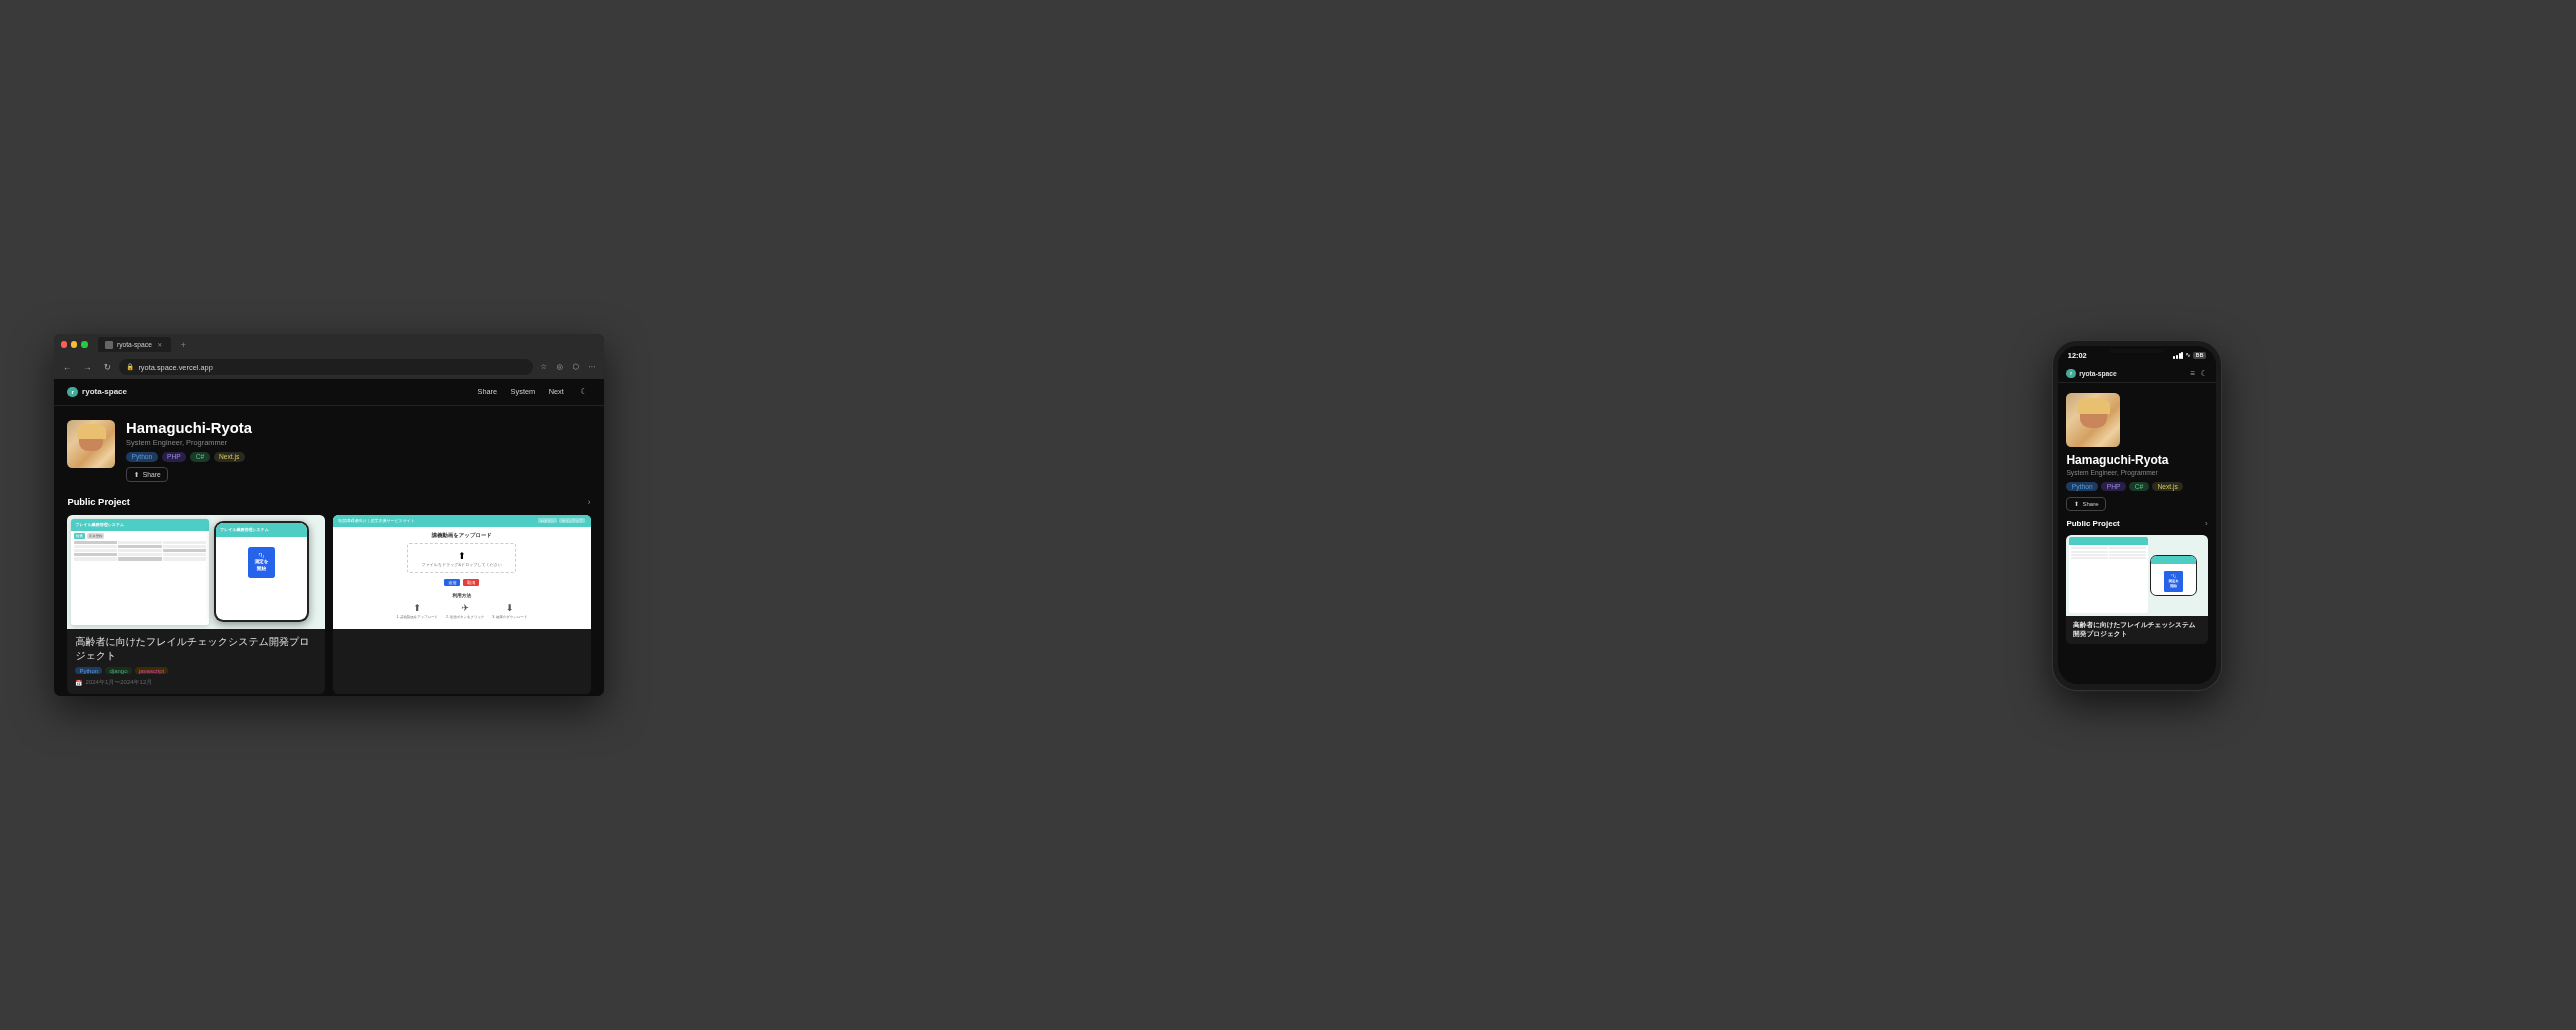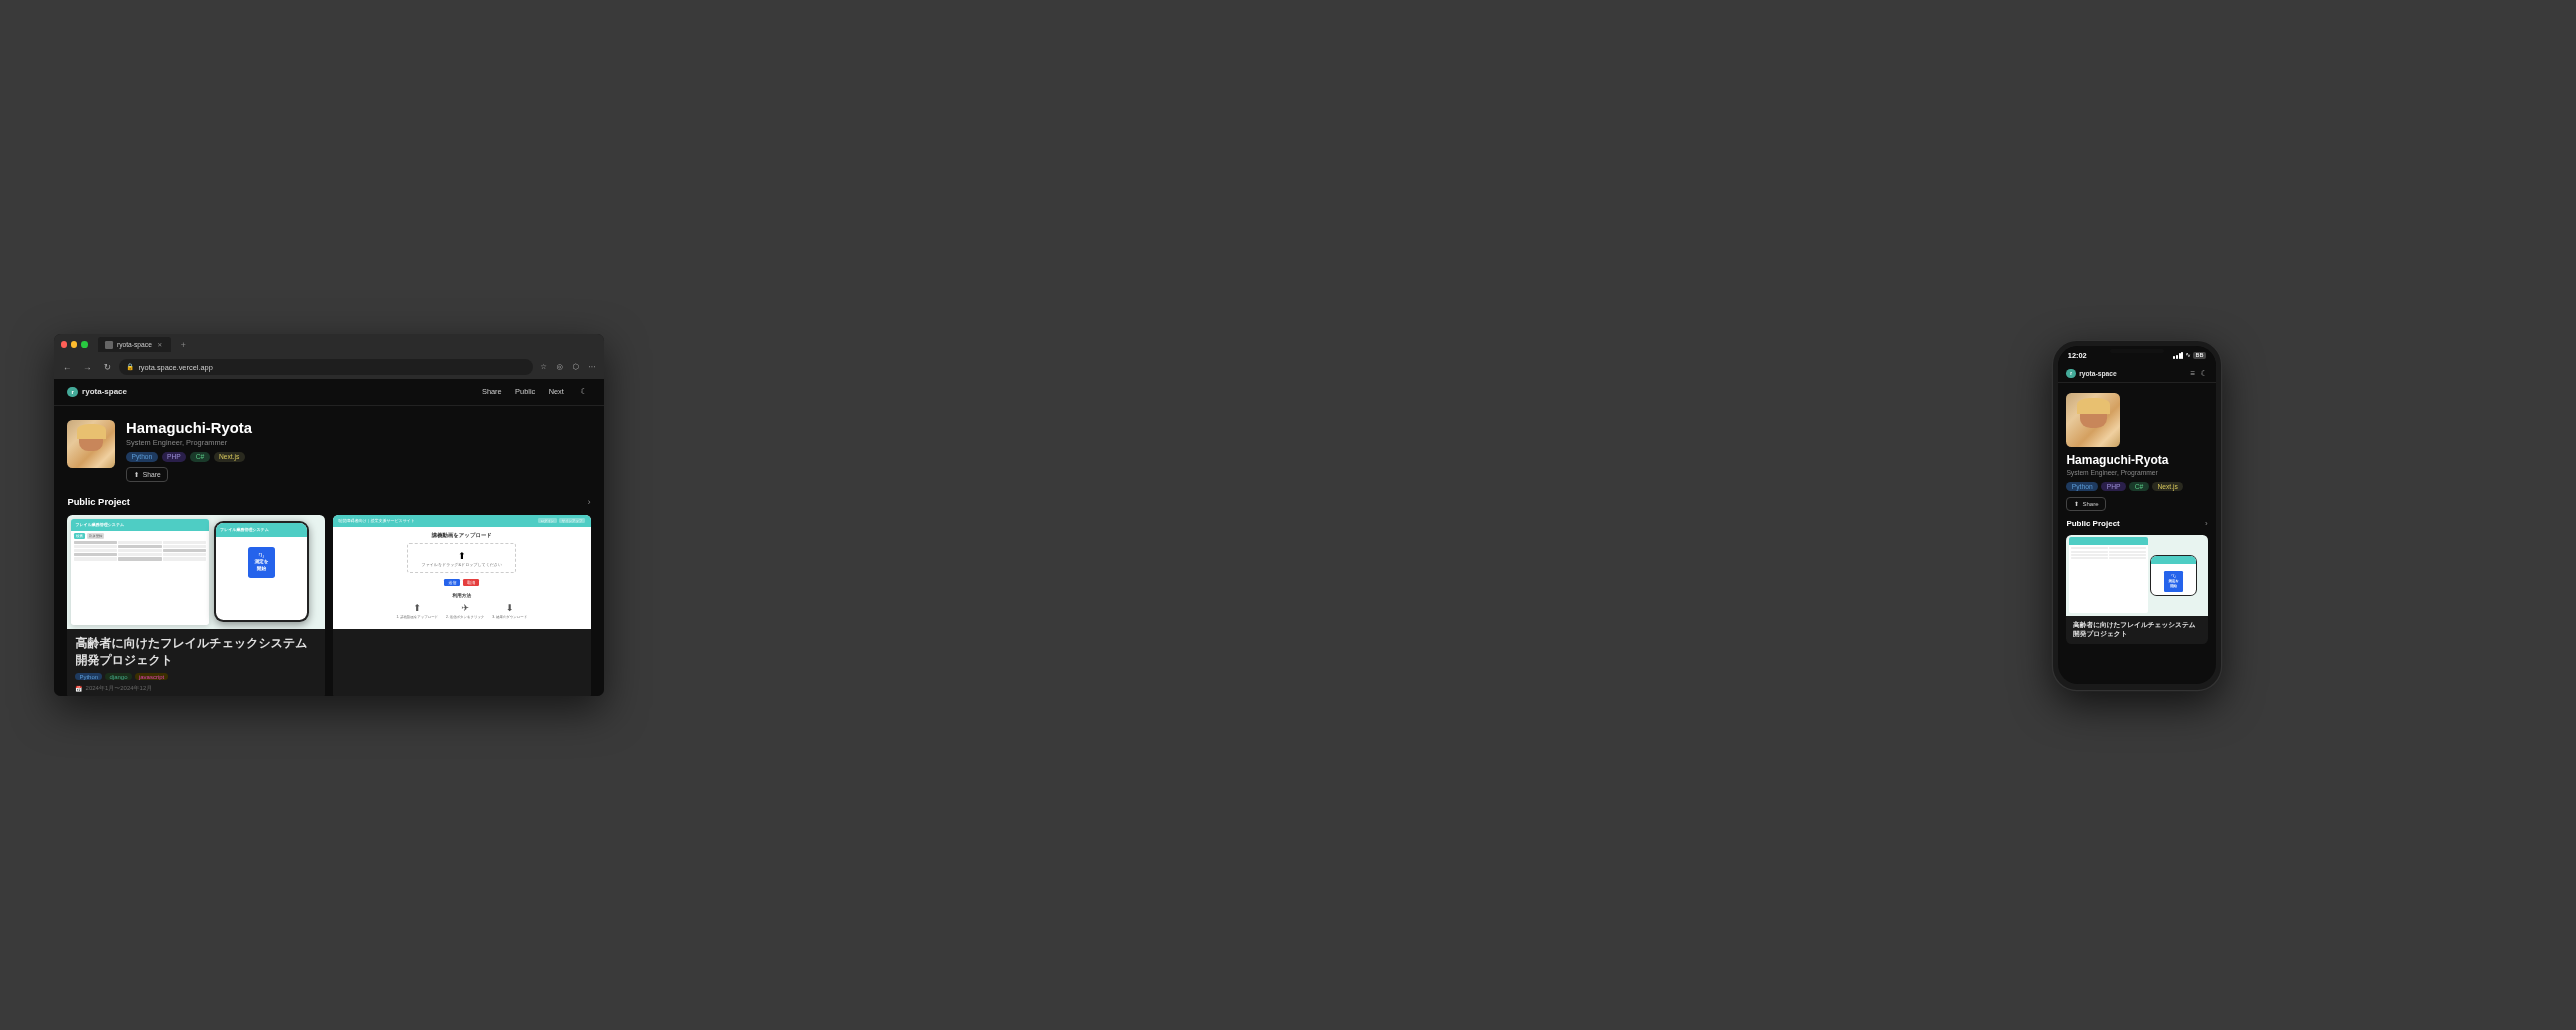--- a/index.html
+++ b/index.html
@@ -599,22 +599,22 @@
       font-size: 3.4px;
       color: #666;
       text-align: center;
     }
 
     .project-info {
       padding: 6.7px 8px;
     }
 
     .project-title {
-      font-size: 12px;
-      font-weight: 700;
+      font-size: 10px;
+      font-weight: 400;
       color: #e0e0e0;
       margin-bottom: 3.4px;
     }
 
     .project-tags {
       display: flex;
       gap: 3.4px;
       margin-bottom: 4px;
     }
 
@@ -995,21 +995,21 @@
 
   <div class="website-content">
 
     <div class="site-nav">
       <div class="site-logo">
         <div class="logo-icon">r</div>
         <span>ryota-space</span>
       </div>
       <div class="site-nav-links">
         <span class="nav-link">Share</span>
-        <span class="nav-link">Public</span>
+        <span class="nav-link">System</span>
         <span class="nav-link">Next</span>
         <div class="nav-theme-btn">☾</div>
       </div>
     </div>
 
     <div class="profile-section">
       <div class="profile-avatar">
         <div class="avatar-img"></div>
       </div>
       <div class="profile-info">

